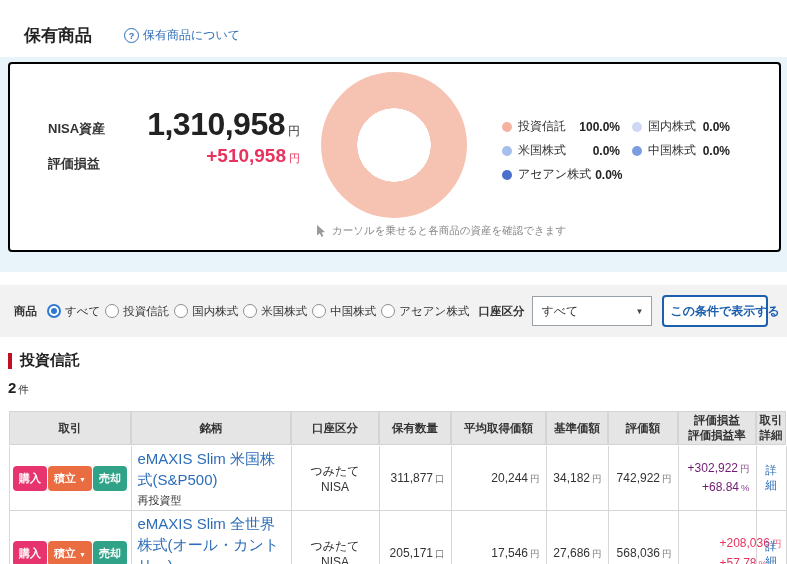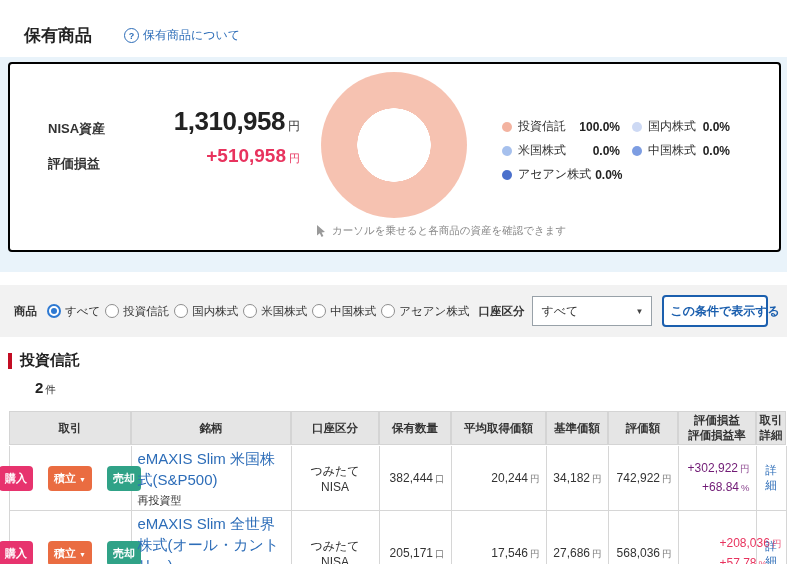--- a/index.html
+++ b/index.html
@@ -17,21 +17,21 @@
          font-size:9px;font-weight:bold;display:inline-flex;align-items:center;justify-content:center;}
   
   .summary-band{position:absolute;top:57px;left:0;width:787px;height:215px;background:#e9f3fa;}
   .summary-card{position:absolute;top:5px;left:8px;width:769px;height:186px;background:#fff;
                 border:2px solid #000000;border-radius:4px;}
   .lbl{position:absolute;font-size:13px;font-weight:bold;color:#333;}
   .lbl-asset{left:38px;top:56px;}
   .lbl-pl{left:38px;top:91px;}
   .val-col{position:absolute;left:105px;width:185px;text-align:right;white-space:nowrap;}
   .val-asset{top:42px;}
-  .big-num{font-size:26px;font-weight:bold;color:#222;letter-spacing:-0.5px;}
+  .big-num{font-size:32px;font-weight:bold;color:#222;letter-spacing:-0.5px;}
   .big-unit{font-size:12px;color:#333;margin-left:3px;}
   .val-pl{top:81px;}
   .pl-num{font-size:19px;font-weight:bold;}
   .pl-unit{font-size:11px;margin-left:3px;}
   .val-rate{top:104px;font-size:13px;font-weight:bold;}
   .donut{position:absolute;left:311px;top:8px;width:146px;height:146px;border-radius:50%;
          background:radial-gradient(closest-side,#ffffff 50%,var(--donut,#f6c2b1) 50.5%);cursor:pointer;}
   .chart-note{position:absolute;left:305px;top:160px;display:flex;align-items:center;gap:5px;
               font-size:10.5px;color:#888;white-space:nowrap;}
   .legend{position:absolute;left:492px;top:54px;display:grid;
@@ -52,32 +52,32 @@
   .account-label{font-weight:bold;margin:0 8px 0 4px;white-space:nowrap;}
   .select{width:120px;height:30px;background:#fff;border:1px solid #98a1a8;display:flex;align-items:center;
           justify-content:space-between;padding:0 8px;box-sizing:border-box;cursor:pointer;font-size:12px;}
   .select .caret{font-size:8px;color:#444;}
   .apply-btn{margin-left:10px;width:106px;height:32px;background:#fff;border:2px solid;border-radius:4px;
              font-weight:bold;font-size:12px;cursor:pointer;font-family:inherit;white-space:nowrap;}
   
   .section-header{position:absolute;top:351px;left:8px;display:flex;align-items:center;gap:8px;}
   .red-bar{width:4px;height:16px;}
   .section-title{font-size:15px;font-weight:bold;color:#222;margin:0;}
-  .count{position:absolute;top:379px;left:8px;margin-left:27px;}
+  .count{position:absolute;top:379px;left:8px;}
   .count-num{font-size:15px;font-weight:bold;color:#222;}
   .count-unit{font-size:10.5px;margin-left:2px;}
   
   table.holdings{position:absolute;top:410px;left:8px;width:777px;border-collapse:collapse;
                  table-layout:fixed;font-size:12px;}
   .holdings th{background:#e5e5e5;border:2px solid #fff;outline:1px solid #d4d4d4;outline-offset:-1px;
                font-size:11.5px;font-weight:bold;color:#333;height:29px;text-align:center;
                vertical-align:middle;padding:1px;}
   .holdings td{border:1px solid #d6d6d6;background:#fff;height:59px;vertical-align:middle;
                padding:2px 6px;box-sizing:border-box;}
-  .actions{display:flex;gap:15px;justify-content:center;align-items:center;}
+  .actions{display:flex;gap:1px;justify-content:center;align-items:center;}
   .btn{border:none;border-radius:4px;color:#fff;font-weight:bold;font-size:11px;
        padding:5px 6px;cursor:pointer;font-family:inherit;white-space:nowrap;}
   .btn .tri{font-size:7px;margin-left:3px;}
   .fund-name{font-size:15px;line-height:1.4;cursor:pointer;text-decoration:none;display:block;}
   .fund-type{font-size:11px;color:#333;margin-top:3px;}
   .c-center{text-align:center;}
   .c-num{text-align:right;padding-right:8px;white-space:nowrap;}
   .unit{font-size:9.5px;color:#777;margin-left:2px;}
   .pl-cell{text-align:right;padding-right:6px;line-height:1.6;white-space:nowrap;}
   .pl-cell .unit{color:inherit;opacity:.85;}
@@ -227,21 +227,21 @@
           <button class="btn" style="background-color: rgb(231, 51, 110);">購入</button>
           <button class="btn" style="background-color: rgb(234, 108, 65);"><span>積立</span><span class="tri">▼</span></button>
           <button class="btn" style="background-color: rgb(48, 162, 135);">売却</button>
         </div>
       </td>
       <td>
         <a class="fund-name" style="color: rgb(45, 109, 184);">eMAXIS Slim 米国株式(S&amp;P500)</a>
         <div class="fund-type">再投資型</div>
       </td>
       <td class="c-center">つみたてNISA</td>
-      <td class="c-num"><span>382,444</span><span class="unit">口</span></td>
+      <td class="c-num"><span>311,877</span><span class="unit">口</span></td>
       <td class="c-num"><span>20,244</span><span class="unit">円</span></td>
       <td class="c-num"><span>34,182</span><span class="unit">円</span></td>
       <td class="c-num"><span>742,922</span><span class="unit">円</span></td>
       <td class="pl-cell" style="color: #701a75;">
         <div><span>+302,922</span><span class="unit">円</span></div>
         <div><span>+68.84</span><span class="unit">%</span></div>
       </td>
       <td class="c-center">
         <a class="detail-link" style="color: rgb(45, 109, 184);">詳細</a>
       </td>

